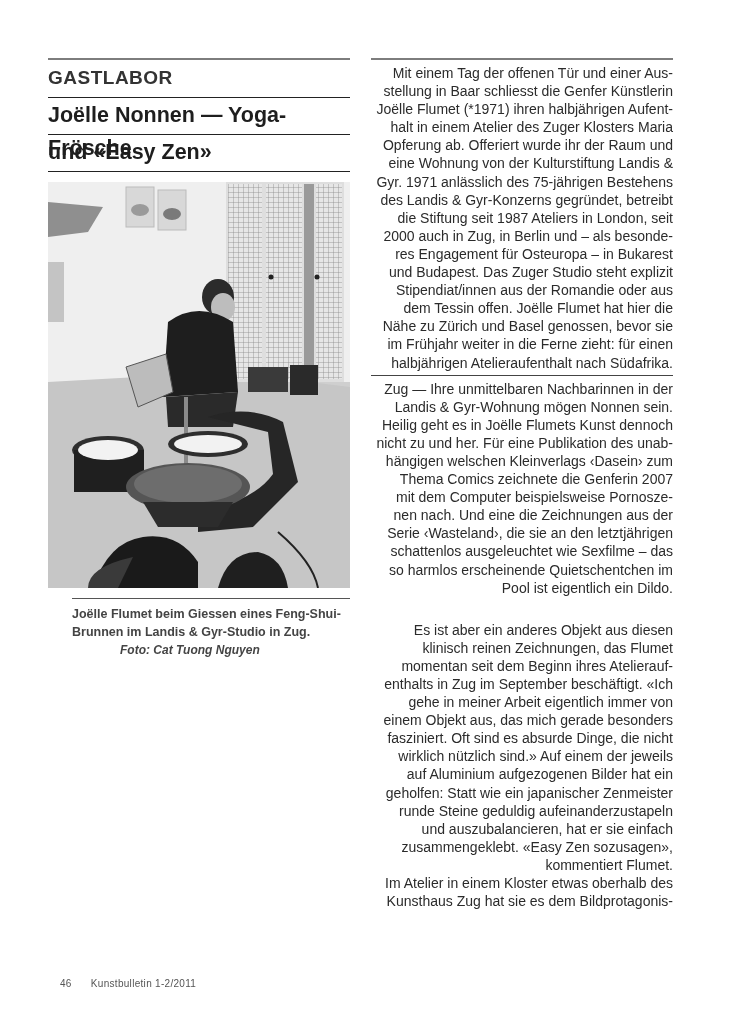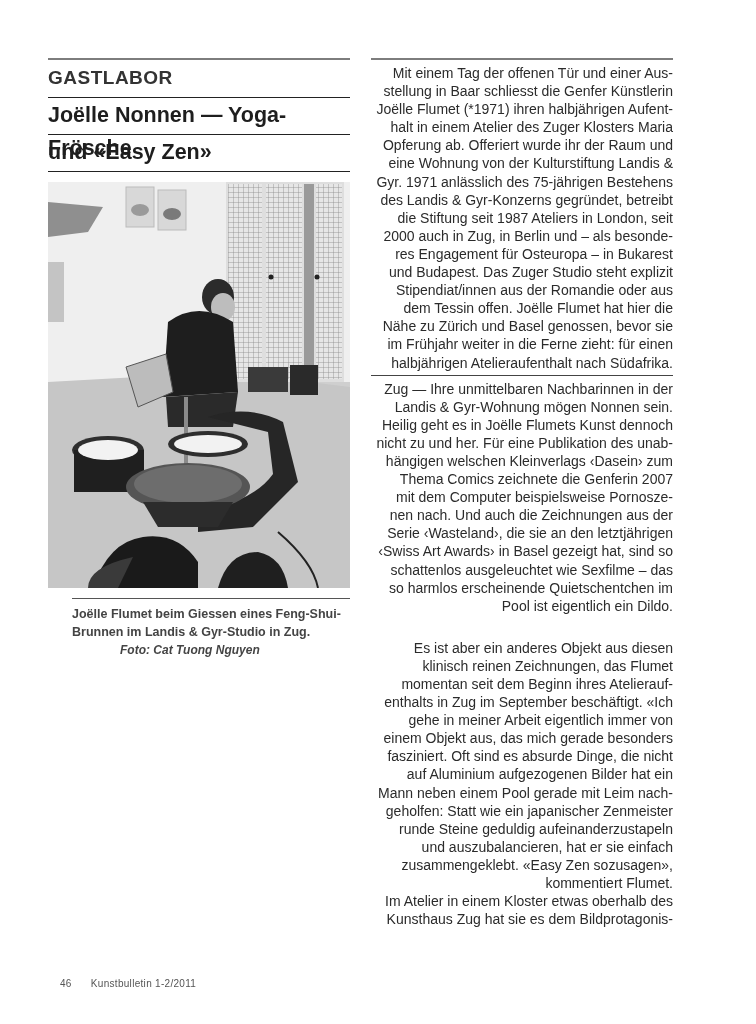--- a/index.html
+++ b/index.html
@@ -130,37 +130,36 @@
   </div>
   <div class="rule-dark" style="border-top-color:#444;"></div>
   <div class="body-text">
     <div>Zug — Ihre unmittelbaren Nachbarinnen in der</div>
     <div>Landis &amp; Gyr-Wohnung mögen Nonnen sein.</div>
     <div>Heilig geht es in Joëlle Flumets Kunst dennoch</div>
     <div>nicht zu und her. Für eine Publikation des unab-</div>
     <div>hängigen welschen Kleinverlags ‹Dasein› zum</div>
     <div>Thema Comics zeichnete die Genferin 2007</div>
     <div>mit dem Computer beispielsweise Pornosze-</div>
-    <div>nen nach. Und auch die Zeichnungen aus der</div>
+    <div>nen nach. Und eine die Zeichnungen aus der</div>
     <div>Serie ‹Wasteland›, die sie an den letztjährigen</div>
-    <div>‹Swiss Art Awards› in Basel gezeigt hat, sind so</div>
     <div>schattenlos ausgeleuchtet wie Sexfilme – das</div>
     <div>so harmlos erscheinende Quietschentchen im</div>
     <div>Pool ist eigentlich ein Dildo.</div>
   </div>
   <div class="body-text" style="padding-top:0;margin-top:24px;">
     <div>Es ist aber ein anderes Objekt aus diesen</div>
     <div>klinisch reinen Zeichnungen, das Flumet</div>
     <div>momentan seit dem Beginn ihres Atelierauf-</div>
     <div>enthalts in Zug im September beschäftigt. «Ich</div>
     <div>gehe in meiner Arbeit eigentlich immer von</div>
     <div>einem Objekt aus, das mich gerade besonders</div>
     <div>fasziniert. Oft sind es absurde Dinge, die nicht</div>
+    <div>wirklich nützlich sind.» Auf einem der jeweils</div>
     <div>auf Aluminium aufgezogenen Bilder hat ein</div>
-    <div>Mann neben einem Pool gerade mit Leim nach-</div>
     <div>geholfen: Statt wie ein japanischer Zenmeister</div>
     <div>runde Steine geduldig aufeinanderzustapeln</div>
     <div>und auszubalancieren, hat er sie einfach</div>
     <div>zusammengeklebt. «Easy Zen sozusagen»,</div>
     <div>kommentiert Flumet.</div>
   </div>
   <div class="body-text" style="padding-top:0;">
     <div>Im Atelier in einem Kloster etwas oberhalb des</div>
     <div>Kunsthaus Zug hat sie es dem Bildprotagonis-</div>
   </div>

